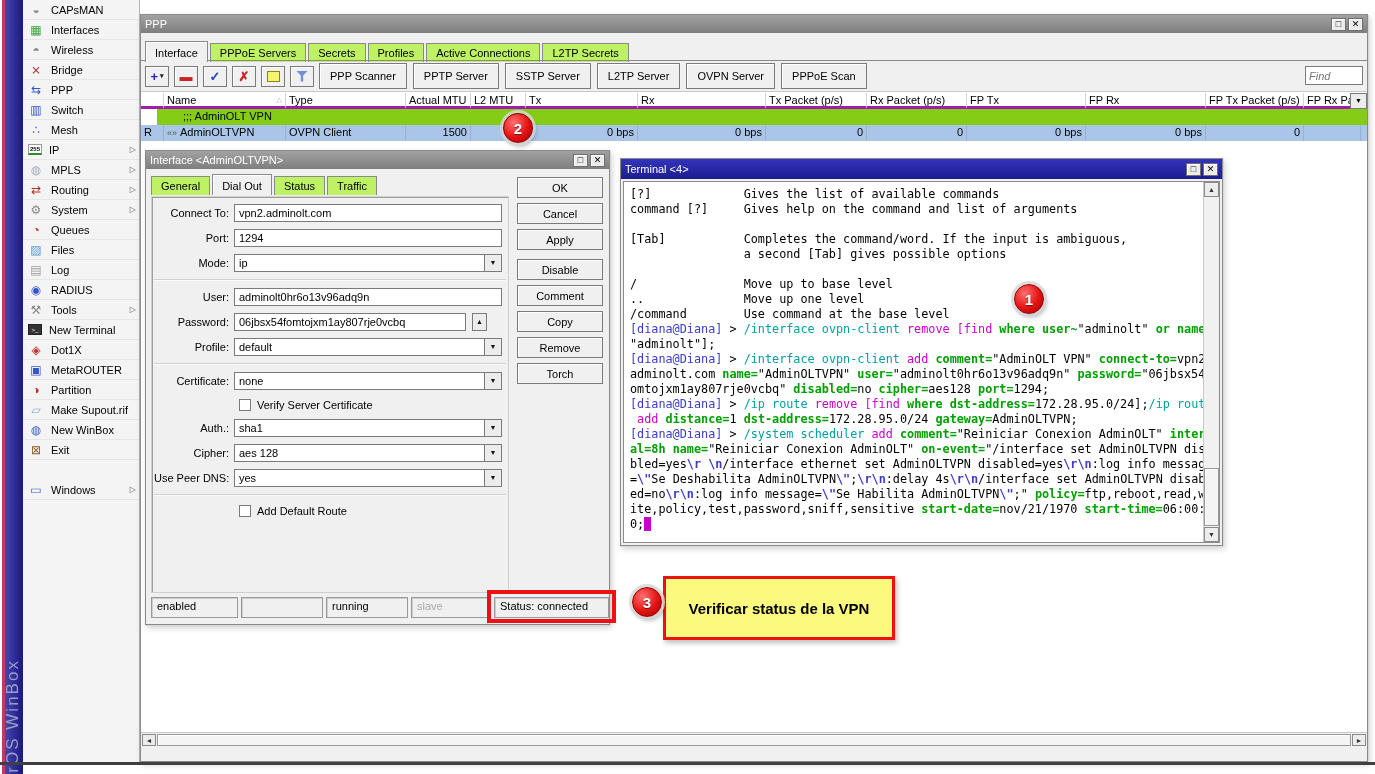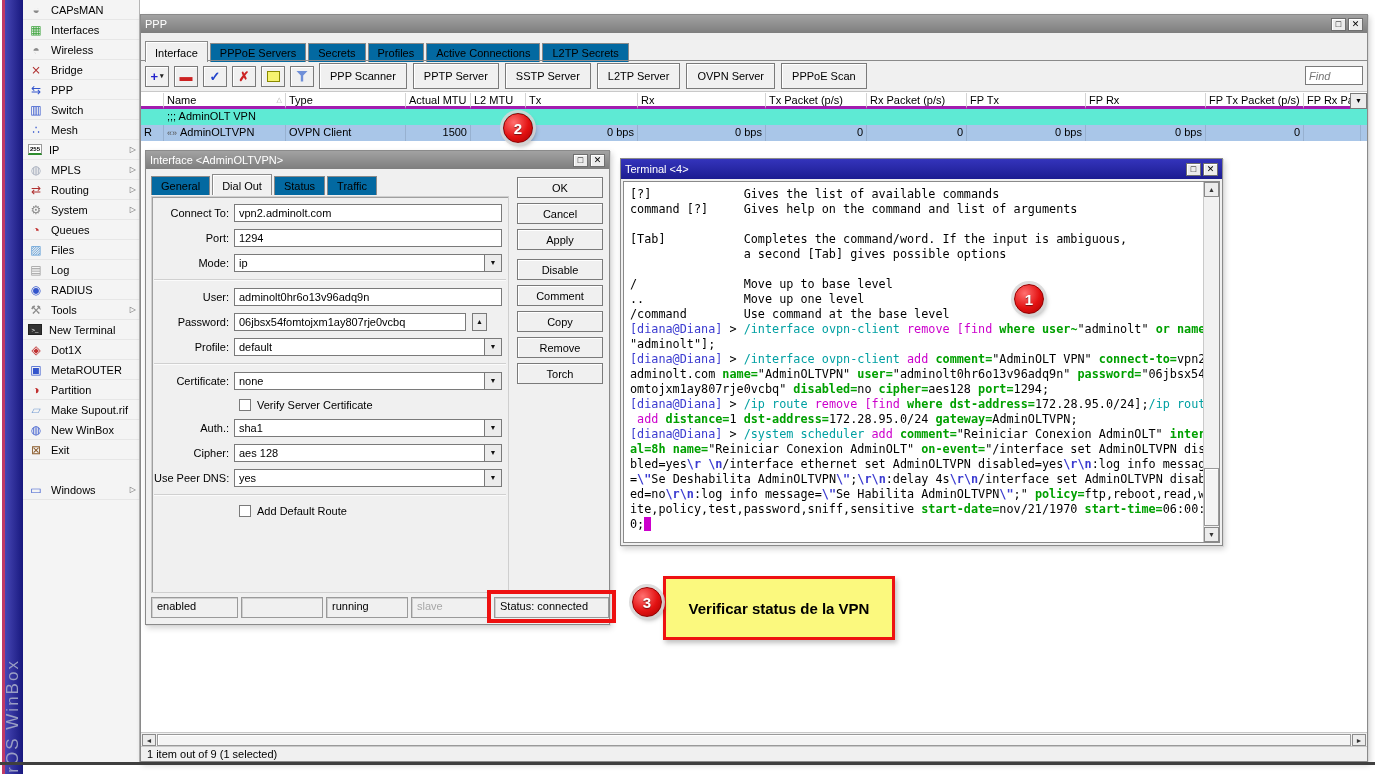--- a/index.html
+++ b/index.html
@@ -35,21 +35,21 @@
   .tbar.inactive { background:linear-gradient(#a2a2a2,#7e7e7e); }
   .tbar.active   { background:linear-gradient(#3434bc,#1c1c90); }
   .tbar .ttl { flex:1; white-space:nowrap; overflow:hidden; }
   .wbtn { width:15px; height:13px; margin-left:2px; background:#ececec; border:1px solid #6f6f6f;
     box-shadow:inset 1px 1px 0 #fff; color:#000; font-size:9px; line-height:11px; text-align:center; cursor:default; }
 
   
   #ppp-win { left:140px; top:14px; width:1228px; height:748px; }
   #ppp-tabs { position:absolute; left:0; top:18px; right:0; height:28px; padding:6px 4px 0 4px;
     display:flex; align-items:flex-end; }
-  .tab { border:1px solid #8a8a8a; border-bottom:none; background:#0369a1; padding:3px 9px 3px 9px;
+  .tab { border:1px solid #8a8a8a; border-bottom:none; background:#bef264; padding:3px 9px 3px 9px;
     margin-right:2px; position:relative; top:1px; }
   .tab.on { background:#f0f0f0; padding-top:5px; z-index:2; box-shadow:inset 1px 1px 0 #fff; }
   #ppp-tabline { position:absolute; left:0; top:45px; right:0; height:1px; background:#8a8a8a; }
   #ppp-toolbar { position:absolute; left:0; top:46px; right:0; height:31px; display:flex;
     align-items:center; padding:0 4px; border-bottom:1px solid #c9c9c9; }
   .tibtn { height:21px; min-width:24px; background:#f0f0f0; border:1px solid #7a7a7a;
     box-shadow:inset 1px 1px 0 #fff; margin-right:5px; display:flex; align-items:center;
     justify-content:center; font-weight:bold; font-size:13px; cursor:default; }
   .tibtn .caret { font-size:7px; color:#222; margin-left:2px; }
   .note-ic { width:13px; height:11px; background:#f6f370; border:1px solid #8a8a00; }
@@ -311,21 +311,21 @@
         <div class="hcell" style="width: 128px; flex: 0 0 128px;">Rx</div>
         <div class="hcell" style="width: 101px; flex: 0 0 101px;">Tx Packet (p/s)</div>
         <div class="hcell" style="width: 100px; flex: 0 0 100px;">Rx Packet (p/s)</div>
         <div class="hcell" style="width: 119px; flex: 0 0 119px;">FP Tx</div>
         <div class="hcell" style="width: 120px; flex: 0 0 120px;">FP Rx</div>
         <div class="hcell" style="width: 98px; flex: 0 0 98px;">FP Tx Packet (p/s)</div>
         <div class="hcell" style="width: 57px; flex: 0 0 57px;">FP Rx Pa</div>
       </div>
     <div class="hmenu">▼</div>
     <div id="rows">
-        <div class="trow" style="top: 94px; background: #5eead4;">
+        <div class="trow" style="top: 94px; background: #84cc16; margin-left: 16px;">
           <div class="tcell" style="width: 100%; padding-left: 26px; border-right: none;">;;; AdminOLT VPN</div>
         </div>
         <div class="trow" style="top: 110px; background: rgb(169, 198, 232);">
           <div class="tcell" style="width: 23px; flex: 0 0 23px;">R</div>
           <div class="tcell" style="width: 122px; flex: 0 0 122px;"><span class="glyph-if">«»</span>AdminOLTVPN</div>
           <div class="tcell" style="width: 120px; flex: 0 0 120px;">OVPN Client</div>
           <div class="tcell r" style="width: 65px; flex: 0 0 65px;">1500</div>
           <div class="tcell r" style="width: 55px; flex: 0 0 55px;"></div>
           <div class="tcell r" style="width: 112px; flex: 0 0 112px;">0 bps</div>
           <div class="tcell r" style="width: 128px; flex: 0 0 128px;">0 bps</div>
@@ -335,21 +335,20 @@
           <div class="tcell r" style="width: 120px; flex: 0 0 120px;">0 bps</div>
           <div class="tcell r" style="width: 98px; flex: 0 0 98px;">0</div>
           <div class="tcell r" style="width: 57px; flex: 0 0 57px;"></div>
         </div>
       </div>
     <div id="hscroll">
       <span class="sarrow" style="left:1px">◄</span>
       <div id="hthumb"></div>
       <span class="sarrow" style="right:1px">►</span>
     </div>
-    <div id="ppp-status">1 item out of 9 (1 selected)</div>
   </div>
 
   <div class="win" id="dlg">
     <div class="tbar inactive">
       <span class="ttl">Interface &lt;AdminOLTVPN&gt;</span>
       <span class="wbtn">□</span>
       <span class="wbtn">✕</span>
     </div>
     <div id="dlg-tabs">
         <div class="tab">General</div>

